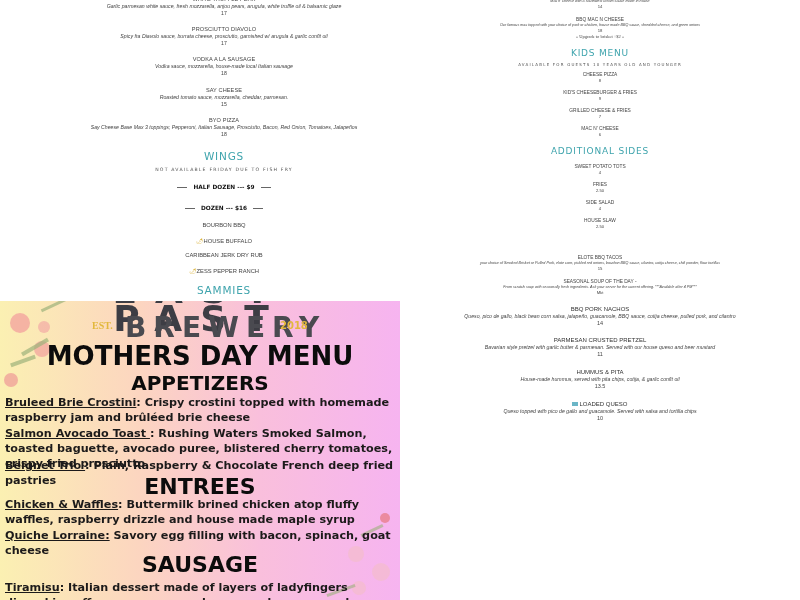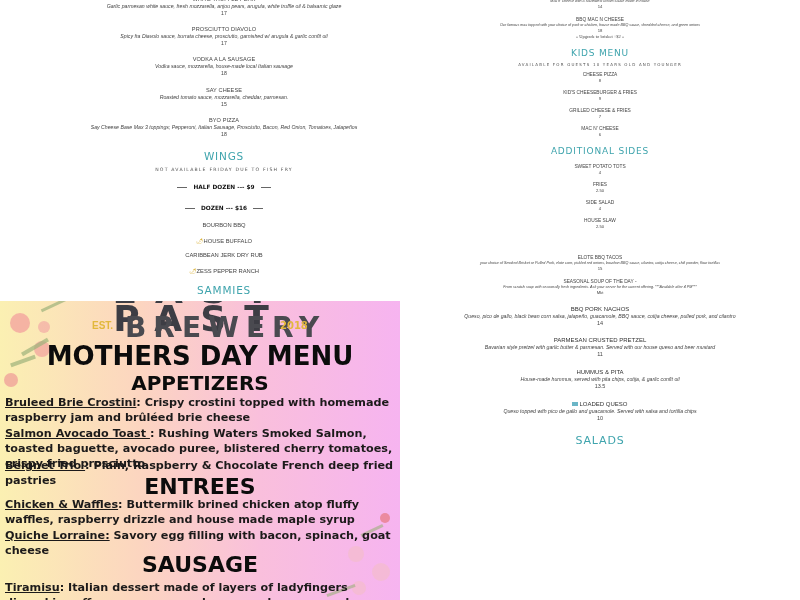--- a/index.html
+++ b/index.html
@@ -33,21 +33,21 @@
   .r-serif { font-family: "Liberation Serif", serif; font-size: 4.5px; color: #444; }
   .big-name { font-size: 6px; color: #333; line-height: 8px; }
   .big-desc { font-size: 5.2px; font-style: italic; color: #444; line-height: 7px; }
   .big-price { font-size: 5.5px; color: #444; line-height: 7px; }
   .kid-icon { display:inline-block; width: 6px; height: 4px; background: #6bb6c7; margin-right: 1px; vertical-align: middle; }
 
   
   .p-abs { position: absolute; }
   .brand-top { left: 60px; top: -24px; width: 280px; height: 28px; font-family: "DejaVu Sans", sans-serif; font-weight: bold;
     font-size: 36px; color: #3d3d44; letter-spacing: 18px; text-align: center; line-height: 28px; }
-  .est { left: 92px; top: 19px; font-family: Liberation Sans, sans-serif; font-weight: bold; font-size: 10px; color: #e2b83c; }
+  .est { left: 92px; top: 19px; font-family: Liberation Serif, serif; font-weight: bold; font-size: 10px; color: #e2b83c; }
   .brewery { left: 125px; top: 10px; font-family: "DejaVu Sans", sans-serif; font-weight: bold; font-size: 28px; color: #4a4a50; letter-spacing: 7px; }
   .year { left: 280px; top: 19px; font-family: "DejaVu Sans", sans-serif; font-weight: bold; font-size: 10px; color: #e2b83c; }
   .title { left: 0; width: 400px; text-align: center; font-family: "DejaVu Sans", sans-serif; font-weight: bold; color: #0c0c0c; }
   .p-line { left: 5px; width: 390px; font-family: "DejaVu Sans", sans-serif; font-weight: bold; font-size: 11.2px; line-height: 15px; color: #1c1a1a; }
   .p-line u { }
   .flower { position: absolute; border-radius: 50%; }
 </style>
 </head>
 <body>
 
@@ -181,21 +181,20 @@
     <div class="big-name">HUMMUS &amp; PITA</div>
     <div class="big-desc">House-made hummus, served with pita chips, cotija, &amp; garlic confit oil</div>
     <div class="big-price">13.5</div>
   </div>
   <div class="r-item" style="top:400px">
     <div class="big-name"><span class="kid-icon"></span><span>LOADED QUESO</span></div>
     <div class="big-desc">Queso topped with pico de gallo and guacamole. Served with salsa and tortilla chips</div>
     <div class="big-price">10</div>
   </div>
 
-  <div class="r-item sec-title" style="top:434px;font-size:11px">SALADS</div>
   <div class="r-item sec-sub" style="top:452px;font-size:4.4px">ADD CHICKEN TO ANY SALAD (+$4)</div>
   <div class="r-item" style="top:465px">
     <div class="big-name">SOUTHWEST COBB SALAD</div>
     <div class="big-desc" style="font-size:4.9px;white-space:nowrap">Romaine lettuce, tomatoes, roasted corn, black beans, red onion, avocado, tortilla strips, cotija cheese, cilantro lime dressing &amp; chili sriracha ranch drizzle</div>
     <div class="big-price">16</div>
   </div>
   <div class="r-item" style="top:497px">
     <div class="big-name">CAESAR SALAD</div>
     <div class="big-desc">Romaine lettuce, house made lemony caesar dressing, crouton crumbles, shaved parmesan cheese, oregano</div>
     <div class="big-price">14</div>

